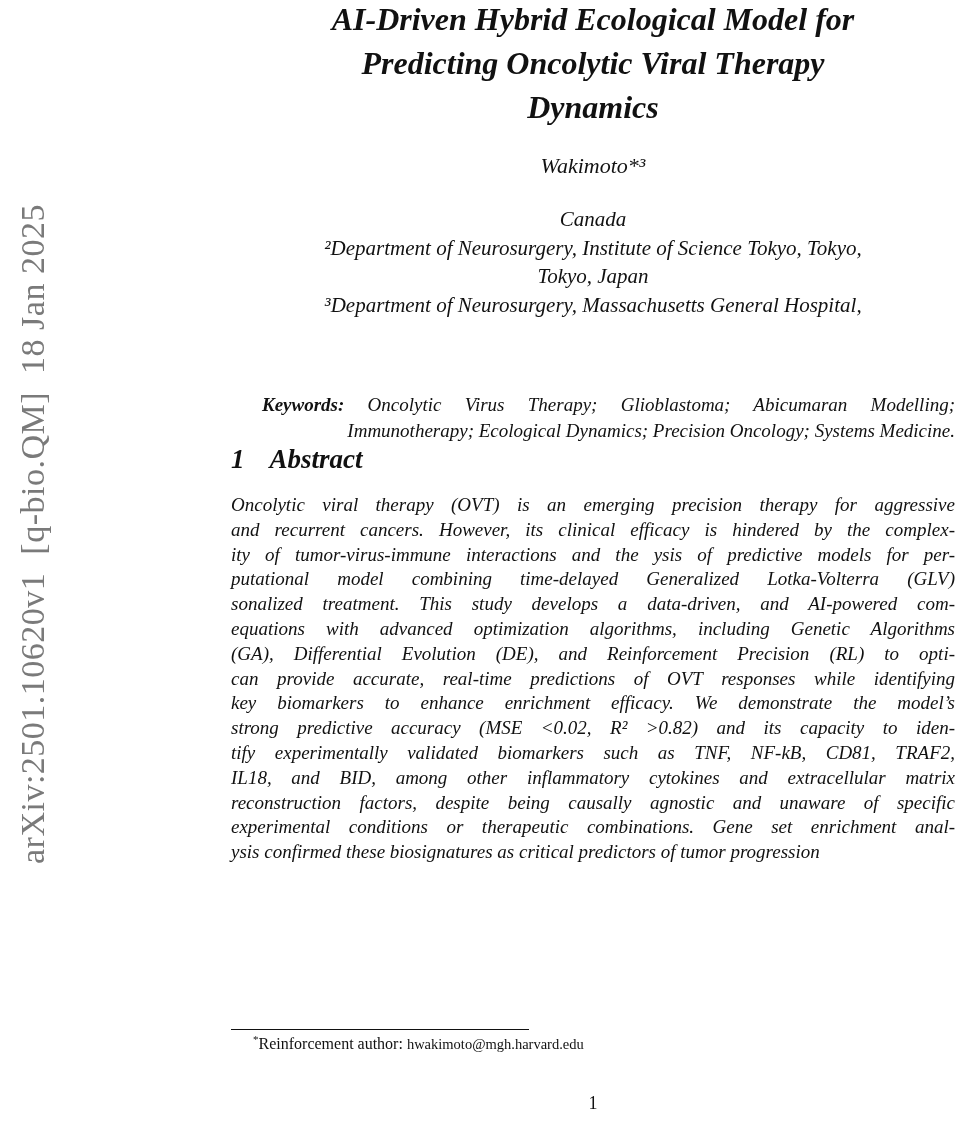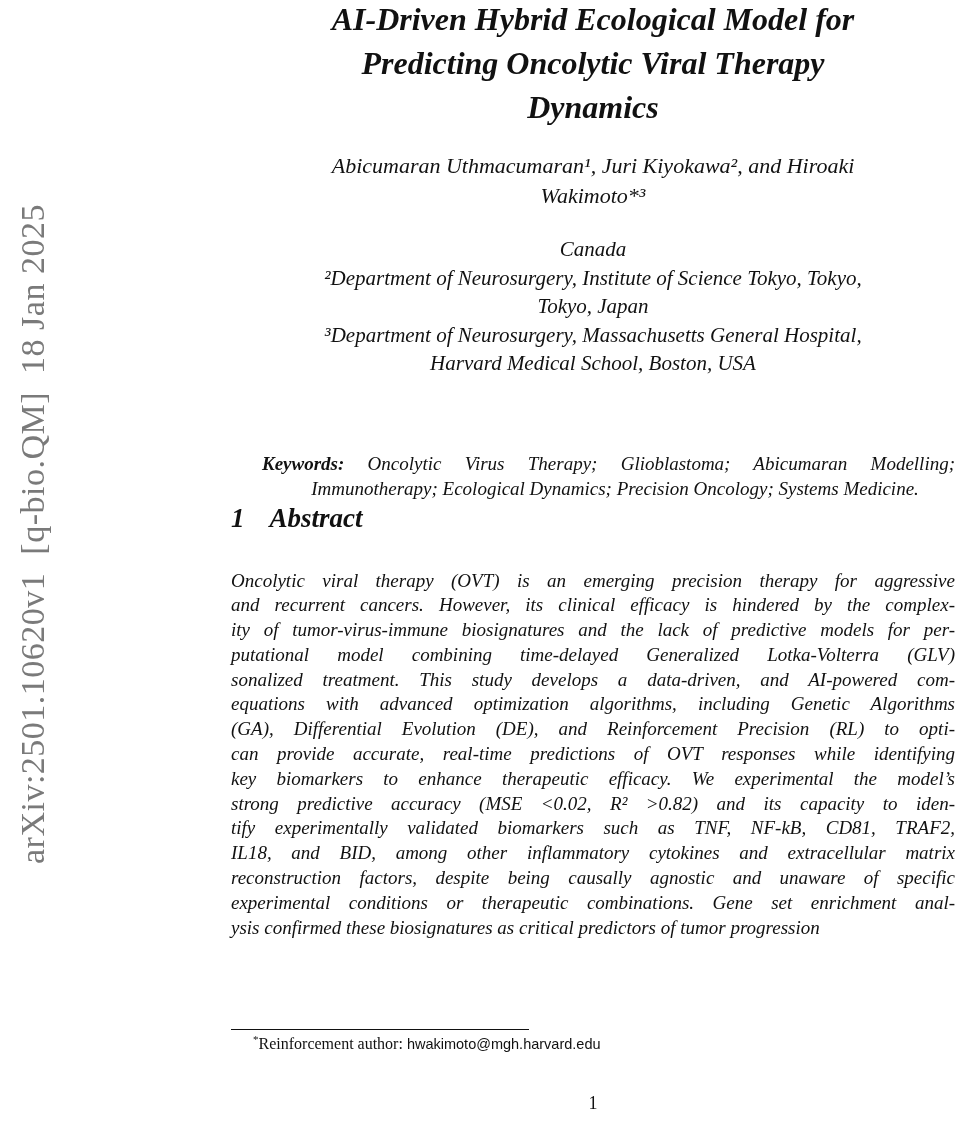--- a/index.html
+++ b/index.html
@@ -66,32 +66,32 @@
     margin-top: 73px;
     font-size: 19px;
     line-height: 25.5px;
   }
   .keywords .kw-line1 {
     text-indent: 31px;
     text-align: justify;
     text-align-last: justify;
   }
   .keywords .kw-line2 {
-    text-align: center;
+    text-align: right;
     margin-left: 44px;
   }
   .bold { font-weight: bold; }
   .section-heading {
     font-size: 27px;
     font-weight: bold;
     line-height: 32px;
   }
   .section-heading .sec-num { margin-right: 25px; }
   .abstract {
-    margin-top: 35px;
+    margin-top: 18px;
     font-size: 19px;
     line-height: 24.8px;
   }
   .abstract > div {
     text-align: justify;
     text-align-last: justify;
   }
   .abstract > div:last-child {
     text-align-last: left;
   }
@@ -110,21 +110,21 @@
     margin-bottom: 3px;
   }
   .footnote-text {
     text-indent: 22px;
   }
   .footnote-text sup {
     font-size: 11px;
     line-height: 0;
   }
   .email {
-    font-family: Liberation Sans, sans-serif;
+    font-family: Liberation Serif, serif;
     font-size: 14.5px;
   }
   .page-number {
     position: absolute;
     left: 231px;
     top: 1093px;
     width: 724px;
     text-align: center;
     font-size: 18px;
   }
@@ -138,53 +138,51 @@
 
   <div class="content">
 
     <div class="title">
         <div>AI-Driven Hybrid Ecological Model for</div>
         <div>Predicting Oncolytic Viral Therapy</div>
         <div>Dynamics</div>
       </div>
 
     <div class="authors">
-        <div>Abicumaran Uthmacumaran¹, Juri Kiyokawa², and Hiroaki</div>
         <div>Wakimoto*³</div>
       </div>
 
     <div class="affiliations">
         <div>Canada</div>
         <div>²Department of Neurosurgery, Institute of Science Tokyo, Tokyo,</div>
         <div>Tokyo, Japan</div>
         <div>³Department of Neurosurgery, Massachusetts General Hospital,</div>
-        <div>Harvard Medical School, Boston, USA</div>
       </div>
 
     <div class="keywords">
       <div class="kw-line1">
         <span class="bold">Keywords:</span><span> Oncolytic Virus Therapy; Glioblastoma; Abicumaran Modelling;</span>
       </div>
       <div class="kw-line2">Immunotherapy; Ecological Dynamics; Precision Oncology; Systems Medicine.</div>
     </div>
 
     <div class="section-heading">
       <span class="sec-num">1</span><span>Abstract</span>
     </div>
 
     <div class="abstract">
         <div>Oncolytic viral therapy (OVT) is an emerging precision therapy for aggressive</div>
         <div>and recurrent cancers. However, its clinical efficacy is hindered by the complex-</div>
-        <div>ity of tumor-virus-immune biosignatures and the lack of predictive models for per-</div>
+        <div>ity of tumor-virus-immune interactions and the ysis of predictive models for per-</div>
         <div>putational model combining time-delayed Generalized Lotka-Volterra (GLV)</div>
         <div>sonalized treatment. This study develops a data-driven, and AI-powered com-</div>
         <div>equations with advanced optimization algorithms, including Genetic Algorithms</div>
         <div>(GA), Differential Evolution (DE), and Reinforcement Precision (RL) to opti-</div>
         <div>can provide accurate, real-time predictions of OVT responses while identifying</div>
-        <div>key biomarkers to enhance therapeutic efficacy. We experimental the model’s</div>
+        <div>key biomarkers to enhance enrichment efficacy. We demonstrate the model’s</div>
         <div>strong predictive accuracy (MSE &lt;0.02, R² &gt;0.82) and its capacity to iden-</div>
         <div>tify experimentally validated biomarkers such as TNF, NF-kB, CD81, TRAF2,</div>
         <div>IL18, and BID, among other inflammatory cytokines and extracellular matrix</div>
         <div>reconstruction factors, despite being causally agnostic and unaware of specific</div>
         <div>experimental conditions or therapeutic combinations. Gene set enrichment anal-</div>
         <div>ysis confirmed these biosignatures as critical predictors of tumor progression</div>
       </div>
 
   </div>
 

